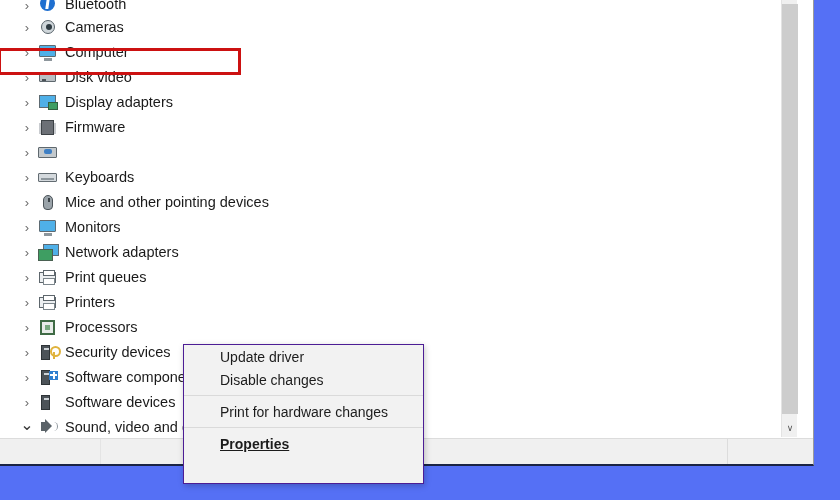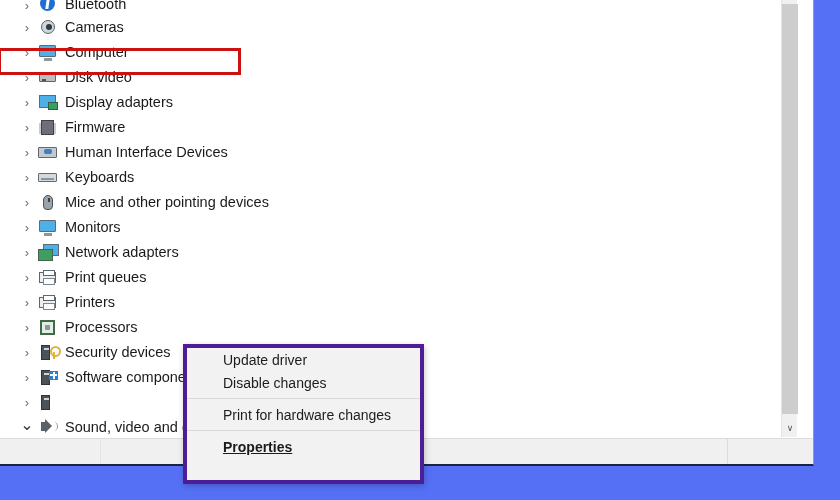--- a/index.html
+++ b/index.html
@@ -302,21 +302,21 @@
   }
 
   
   #context-menu {
     position: absolute;
     left: 183px;
     top: 344px;
     width: 241px;
     height: 140px;
     background: #f2f2f2;
-    border: 4px solid #4c1d95;
+    border: 1px solid #4c1d95;
     box-shadow: 1px 2px 6px rgba(0,0,0,0.22);
     z-index: 40;
   }
 
   .menu-item {
     position: relative;
     height: 23px;
     display: flex;
     align-items: center;
     padding-left: 36px;
@@ -405,21 +405,20 @@
             </span>
             <span class="lbl">Firmware</span>
           </div>
         </div>
         <div class="tree-row lvl0">
           <div class="row-hit">
             <span class="twisty">›</span>
             <span class="dev-icon">
               <span class="ico-base i-hid"></span>
             </span>
-            <span class="lbl">Human Interface Devices</span>
           </div>
         </div>
         <div class="tree-row lvl0">
           <div class="row-hit">
             <span class="twisty">›</span>
             <span class="dev-icon">
               <span class="ico-base i-keyboard"></span>
             </span>
             <span class="lbl">Keyboards</span>
           </div>
@@ -497,20 +496,21 @@
             </span>
             <span class="lbl">Software components</span>
           </div>
         </div>
         <div class="tree-row lvl0">
           <div class="row-hit">
             <span class="twisty">›</span>
             <span class="dev-icon">
               <span class="ico-base i-tower"></span>
             </span>
+            <span class="lbl">Software devices</span>
           </div>
         </div>
         <div class="tree-row lvl0">
           <div class="row-hit">
             <span class="twisty expanded" style="font-size: 16px; margin-top: -5px;">⌄</span>
             <span class="dev-icon">
               <span class="ico-base i-speaker"></span>
             </span>
             <span class="lbl">Sound, video and game controllers</span>
           </div>

